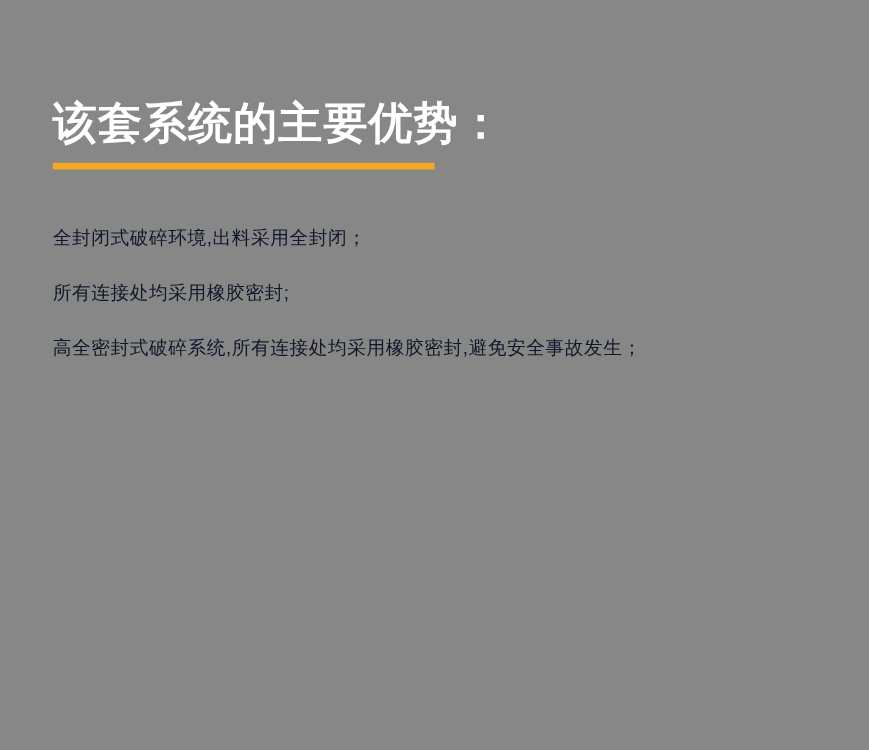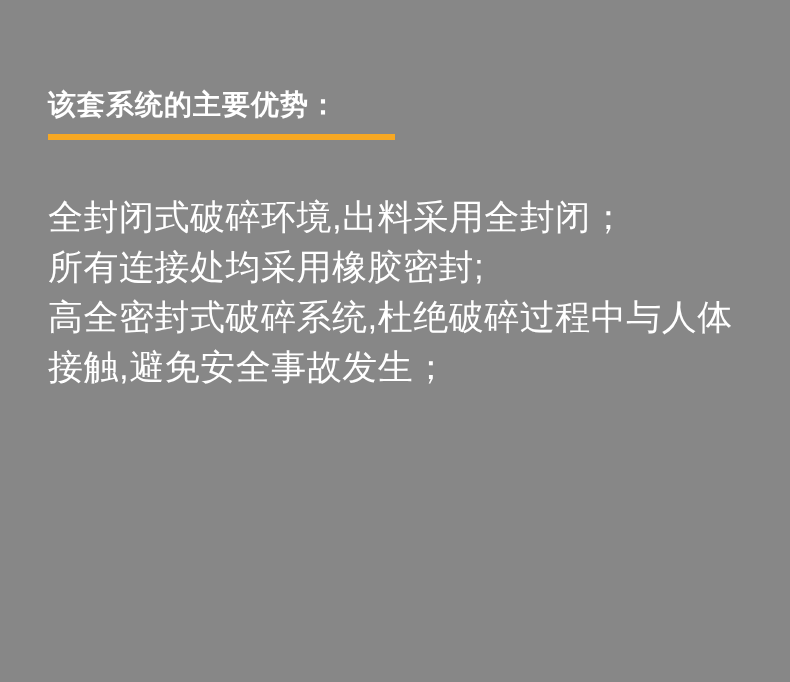--- a/index.html
+++ b/index.html
@@ -19,43 +19,43 @@
     height: 682px;
     box-sizing: border-box;
   }
   .heading-block {
     position: absolute;
     left: 48px;
     top: 88px;
     width: 700px;
   }
   .heading {
-    font-size: 28px;
+    font-size: 40px;
     font-weight: bold;
     color: #ffffff;
     letter-spacing: 1px;
     line-height: 1.2;
     margin: 0;
     white-space: nowrap;
   }
   .underline {
     margin-top: 12px;
     width: 347px;
     height: 6px;
     background: #f7a823;
   }
   .body-block {
     position: absolute;
     left: 48px;
     top: 192px;
     width: 700px;
   }
   .body-line {
-    font-size: 35px;
-    color: #ffffff;
+    font-size: 17px;
+    color: #0f172a;
     line-height: 50px;
     letter-spacing: 0.5px;
     white-space: nowrap;
   }
   .body-line.wrap {
     white-space: normal;
   }
 </style>
 </head>
 <body>
@@ -63,16 +63,16 @@
 <div class="page">
 
   <div class="heading-block">
     <h1 class="heading">该套系统的主要优势：</h1>
     <div class="underline"></div>
   </div>
 
   <div class="body-block">
     <div class="body-line">全封闭式破碎环境,出料采用全封闭；</div>
     <div class="body-line">所有连接处均采用橡胶密封;</div>
-    <div class="body-line wrap">高全密封式破碎系统,杜绝破碎过程中与人体接触,避免安全事故发生；</div>
+    <div class="body-line wrap">高全密封式破碎系统,所有连接处均采用橡胶密封,避免安全事故发生；</div>
   </div>
 
 </div>
 
 </body></html>

